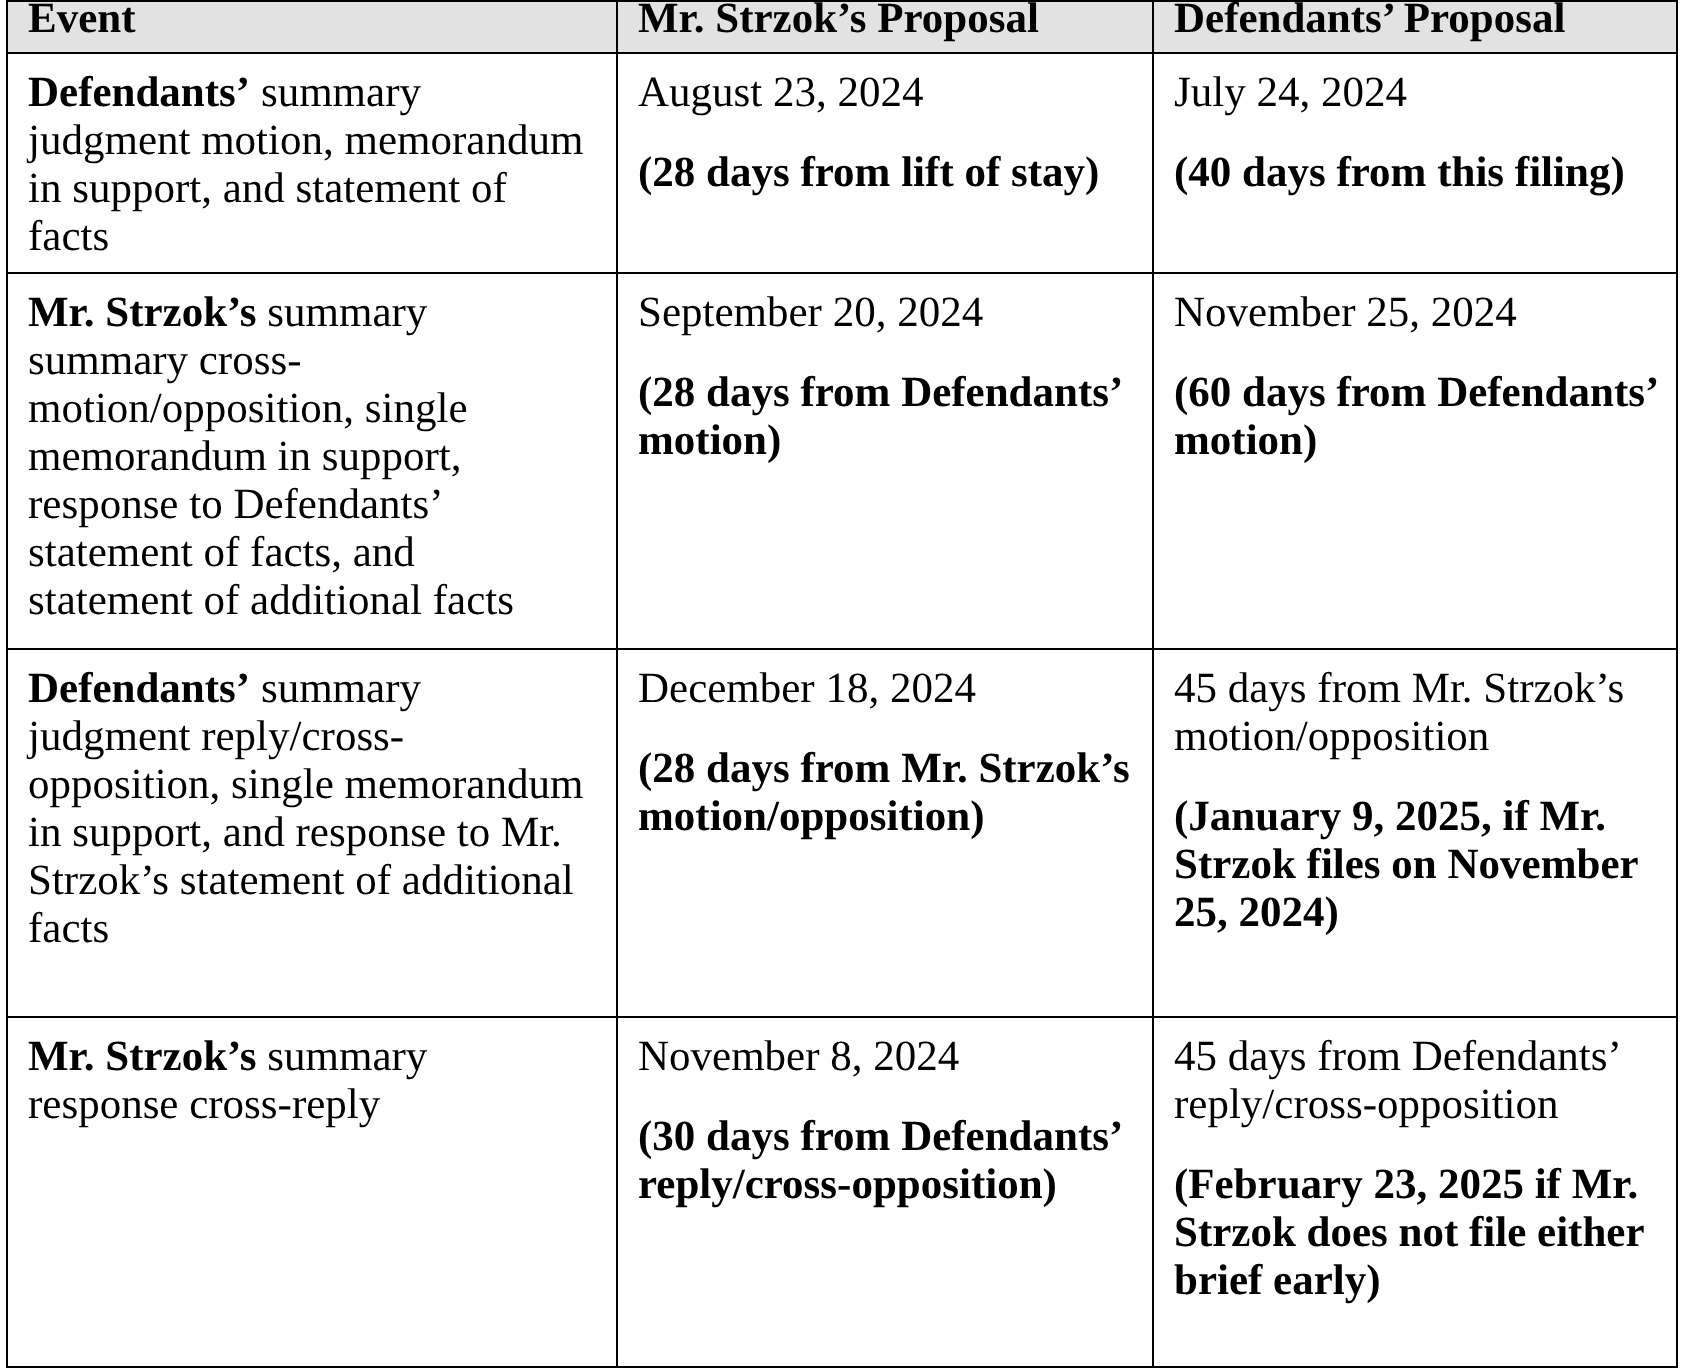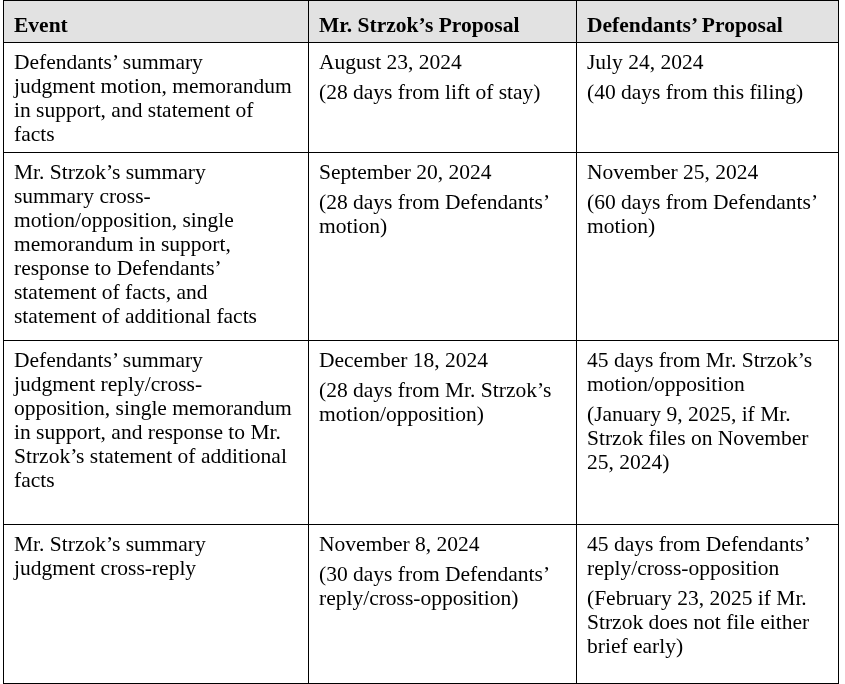--- a/index.html
+++ b/index.html
@@ -26,32 +26,32 @@
     border: 1.5px solid #000000;
     vertical-align: top;
     padding: 7px 10px 0 10px;
     font-size: 21.5px;
     line-height: 24px;
   }
   tr.hdr th {
     background: #e2e2e2;
     font-weight: bold;
     text-align: left;
-    padding-top: 16px;
+    padding-top: 0;
     height: 25px;
     overflow: visible;
   }
   tr.hdr th .t {
     display: block;
     margin-top: -4px;
     white-space: nowrap;
   }
   .ln { white-space: nowrap; }
-  .para.p2 { margin-top: 6px; }
-  .b { font-weight: normal; }
+  .para.p2 { margin-top: 16px; font-weight: bold; }
+  .b { font-weight: bold; }
 </style>
 </head>
 <body>
 
 <div class="page">
   <table class="sched">
     <colgroup>
       <col style="width:305px">
       <col style="width:268px">
       <col style="width:262px">
@@ -153,21 +153,21 @@
             <div class="ln">(January 9, 2025, if Mr.</div>
             <div class="ln">Strzok files on November</div>
             <div class="ln">25, 2024)</div>
           </div>
         </td>
       </tr>
 
       <tr>
         <td>
           <div class="ln"><span class="b">Mr. Strzok’s</span> <span>summary</span></div>
-          <div class="ln">judgment cross-reply</div>
+          <div class="ln">response cross-reply</div>
         </td>
         <td>
           <div class="para">
             <div class="ln">November 8, 2024</div>
           </div>
           <div class="para p2">
             <div class="ln">(30 days from Defendants’</div>
             <div class="ln">reply/cross-opposition)</div>
           </div>
         </td>

